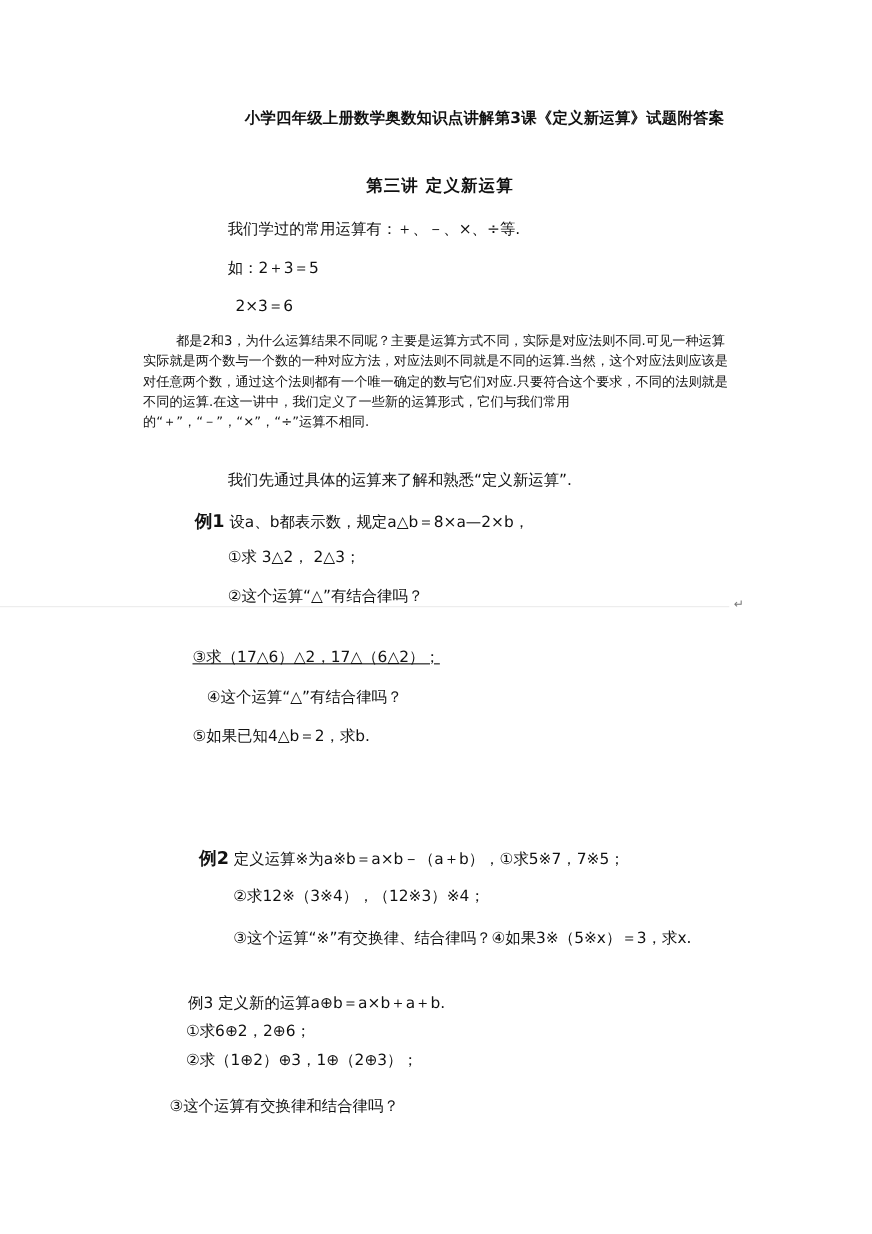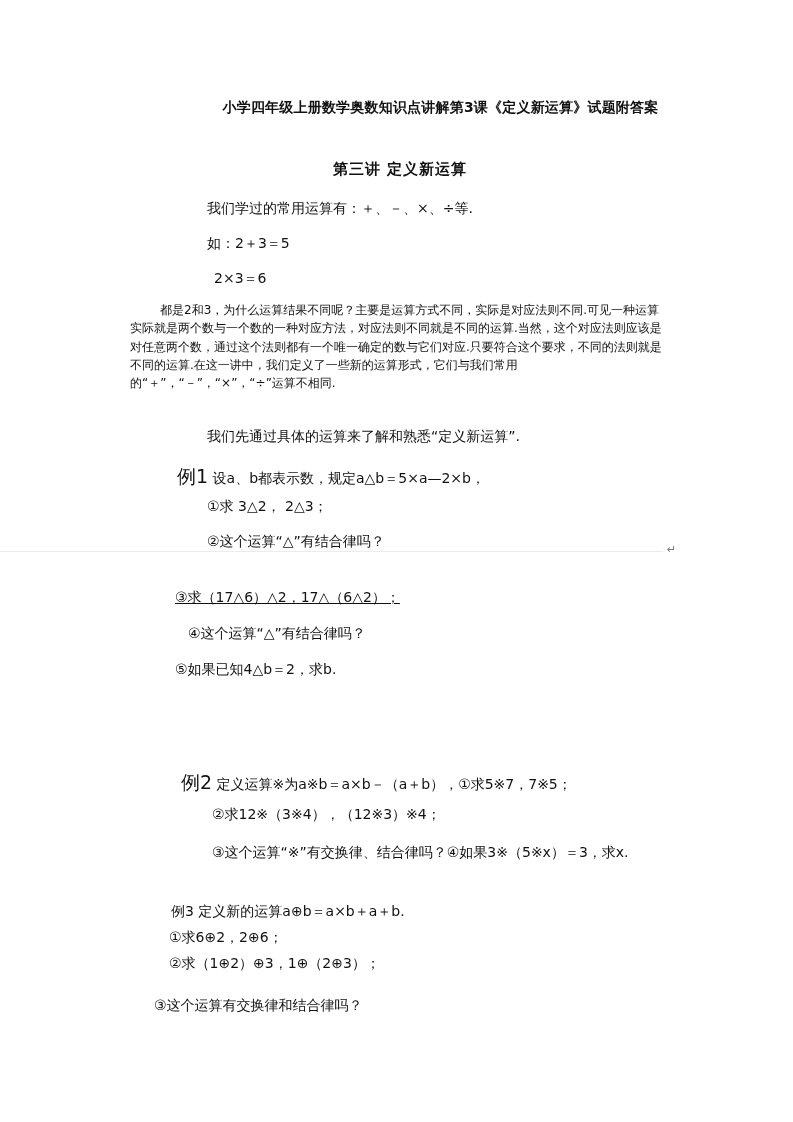--- a/index.html
+++ b/index.html
@@ -3,41 +3,41 @@
   <meta charset="utf-8">
   <style>
     html, body { margin: 0; padding: 0; background: #ffffff; }
     body { width: 793px; height: 1122px; position: relative; overflow: hidden;
            font-family: "DejaVu Sans", "Liberation Sans", sans-serif; color: #111; }
     .abs { position: absolute; white-space: nowrap; padding-left: 44px; }
     .doc-title { left: 0; width: 793px; top: 99px; text-align: center; font-size: 14px; font-weight: bold; letter-spacing: 0.2px; }
     .lecture-title { left: 0; width: 712px; top: 160px; text-align: center; font-size: 15px; font-weight: bold; letter-spacing: 1px; }
     .line { font-size: 14px; }
     .para { position: absolute; left: 130px; top: 301px; width: 540px; font-size: 12px; line-height: 18.3px; text-indent: 30px; white-space: normal; }
-    .bold { font-weight: normal; font-size: 19px; }
+    .bold { font-weight: bold; font-size: 16px; }
     .sep { position: absolute; left: 0; top: 551px; width: 663px; height: 1px; background: #ececec; }
     .ret { position: absolute; left: 667px; top: 543px; font-size: 11px; color: #777; }
   </style>
 </head>
 <body>
 
 <div class="abs doc-title">小学四年级上册数学奥数知识点讲解第3课《定义新运算》试题附答案</div>
 <div class="abs lecture-title">第三讲  定义新运算</div>
 
 <div class="abs line" style="left:163px;top:200px;">我们学过的常用运算有：＋、－、×、÷等.</div>
 <div class="abs line" style="left:163px;top:235px;">如：2＋3＝5</div>
 <div class="abs line" style="left:170px;top:270px;">2×3＝6</div>
 
 <div class="para">都是2和3，为什么运算结果不同呢？主要是运算方式不同，实际是对应法则不同.可见一种运算实际就是两个数与一个数的一种对应方法，对应法则不同就是不同的运算.当然，这个对应法则应该是对任意两个数，通过这个法则都有一个唯一确定的数与它们对应.只要符合这个要求，不同的法则就是不同的运算.在这一讲中，我们定义了一些新的运算形式，它们与我们常用的“＋”，“－”，“×”，“÷”运算不相同.</div>
 
 <div class="abs line" style="left:163px;top:428px;">我们先通过具体的运算来了解和熟悉“定义新运算”.</div>
 
 <div class="abs line" style="left:133px;top:464px;">
   <span class="bold">例1</span>
-  <span>设a、b都表示数，规定a△b＝5×a—2×b，</span>
+  <span>设a、b都表示数，规定a△b＝8×a—2×b，</span>
 </div>
 <div class="abs line" style="left:163px;top:498px;">①求 3△2， 2△3；</div>
 <div class="abs line" style="left:163px;top:533px;">②这个运算“△”有结合律吗？</div>
 
 <div class="sep"></div>
 <div class="ret">↵</div>
 
 <div class="abs line" style="left:131px;top:589px;text-decoration:underline;">③求（17△6）△2，17△（6△2）；</div>
 <div class="abs line" style="left:144px;top:625px;">④这个运算“△”有结合律吗？</div>
 <div class="abs line" style="left:131px;top:661px;">⑤如果已知4△b＝2，求b.</div>

